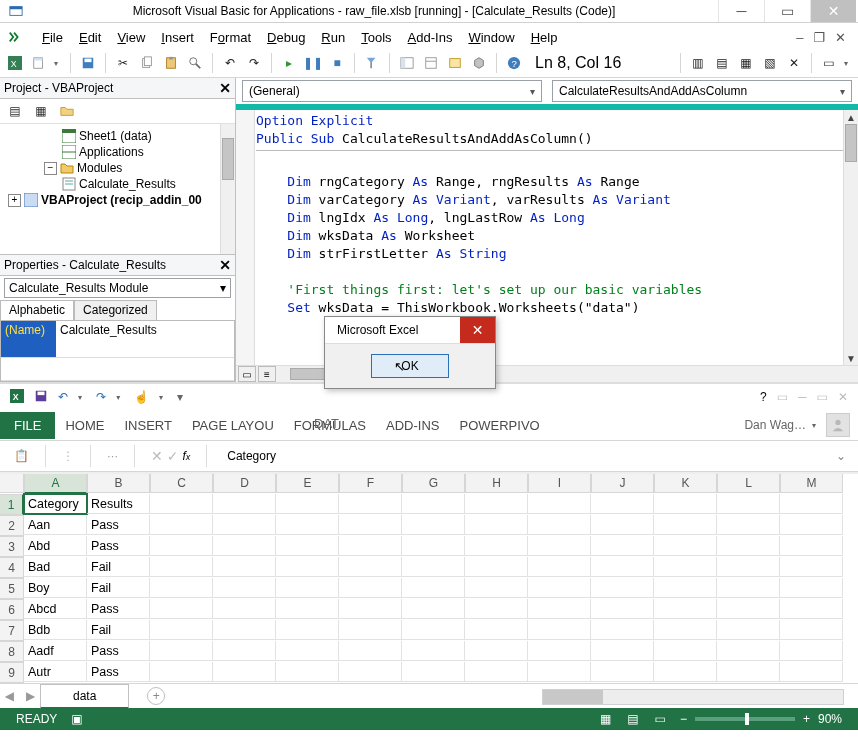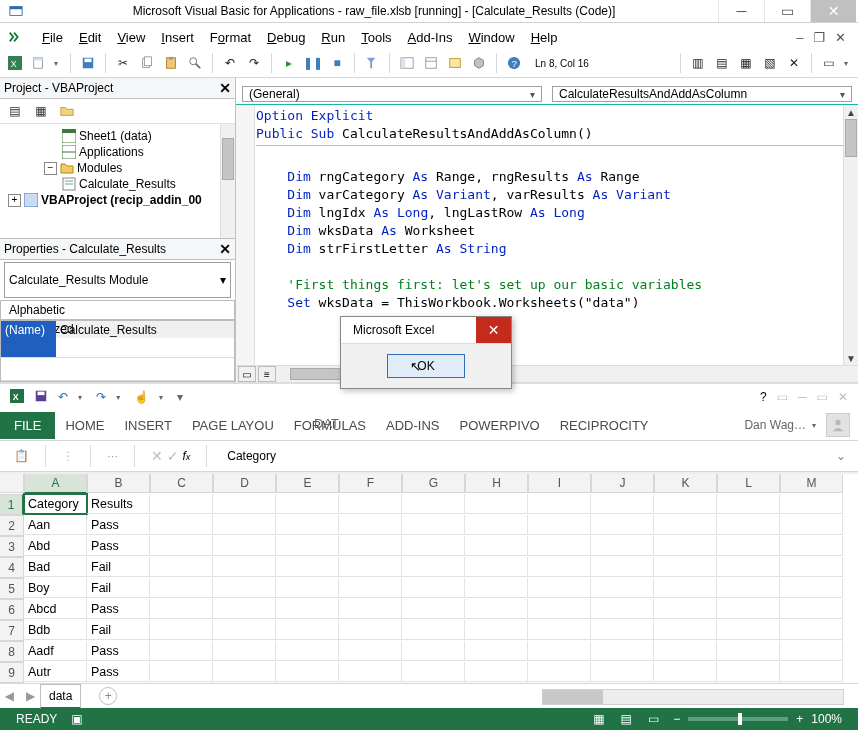--- a/index.html
+++ b/index.html
@@ -71,21 +71,21 @@
     height: 28px;
     display:flex;
     align-items: center;
     padding: 0 6px;
     gap: 6px;
     border-bottom: 1px solid #d6d6d6;
   }
   .tb-sep { width:1px; height:20px; background:#d6d6d6; margin:0 2px; }
   .tb-btn { width:18px;height:18px;display:inline-flex;align-items:center;justify-content:center;opacity:.9; }
   .tb-drop { width:8px;font-size:8px;color:#666; }
-  .tb-status { font-size:10px; padding:0 6px; }
+  .tb-status { font-size:16px; padding:0 6px; }
 
   
   .vba-body {
     display: grid;
     grid-template-columns: 236px 1fr;
     height: 304px; 
     border-bottom: 1px solid #ddd;
   }
 
   
@@ -112,30 +112,30 @@
     overflow:auto;
     padding:4px 2px;
     font-size:12px;
     border-bottom:1px solid #c0c0c0;
   }
   .tree-row{display:flex;align-items:center;height:16px;white-space:nowrap;}
   .tree-row .sq{width:11px;height:11px;border:1px solid #888;display:inline-flex;align-items:center;justify-content:center;font-size:10px;margin-right:3px;line-height:1;}
   .tree-row .ic{width:14px;height:14px;display:inline-flex;align-items:center;justify-content:center;margin-right:3px;} .ind2{padding-left:42px;} .ind3{padding-left:60px;}
 
   
-  .prop-tabs{display:flex;height:20px;flex-direction:column;}
+  .prop-tabs{display:flex;height:20px;}
   .prop-tab{padding:2px 8px;border:1px solid #bbb;background:#fff;font-size:12px;border-bottom:none;}
   .prop-tab.inactive{background:#f0f0f0;}
   .prop-grid{border:1px solid #bbb;height:60px;display:grid;grid-template-columns:55px 1fr;font-size:12px;}
   .prop-grid>div{border-bottom:1px solid #ddd;padding:2px 4px;}
-  .prop-name{background:#1e5fbf;color:#ffffff;}
+  .prop-name{background:#1e5fbf;color:#fde047;}
 
   
   .codepane{display:flex;flex-direction:column;}
-  .codepane-ddrow{display:flex;height:22px;border-bottom:1px solid #14b8a6;padding:2px 6px;gap:10px;align-items:flex-end;}
+  .codepane-ddrow{display:flex;height:22px;border-bottom:6px solid #14b8a6;padding:2px 6px;gap:10px;}
   .dd{flex:1;border:1px solid #9aa0a6;background:#fff;display:flex;align-items:center;padding:0 6px;font-size:12px;position:relative;}
   .dd::after{content:"▾";position:absolute;right:6px;font-size:10px;color:#555;}
   .code-area{flex:1;position:relative;overflow:hidden;}
   .code-margin{position:absolute;left:0;top:0;bottom:0;width:18px;background:#f5f5f5;border-right:1px solid #ddd;}
   .code{position:absolute;left:20px;top:2px;right:14px;font-family:Consolas,monospace;font-size:13px;line-height:18px;white-space:pre;}
   .kw{color:#001fc0;}
   .cm{color:#007f1a;}
   .rule{border-top:1px solid #bbb;height:0;margin:2px 0 4px 0;}
   .code-vscroll{position:absolute;right:0;top:0;bottom:0;width:14px;background:#f0f0f0;border-left:1px solid #ddd;}
   .code-vscroll .arrow{height:14px;display:flex;align-items:center;justify-content:center;font-size:10px;color:#444;}
@@ -164,33 +164,33 @@
   .colhdr{background:#f3f3f3;border:1px solid #d6d6d6;border-top:none;height:18px;font-size:12px;display:flex;align-items:center;justify-content:center;color:#555;}
   .colhdr.active{background:#d7e4d7;border-bottom:2px solid #217346;color:#217346;}
   .rowhdr{background:#f3f3f3;border:1px solid #d6d6d6;border-left:none;height:19px;font-size:12px;display:flex;align-items:center;justify-content:center;color:#555;}
   .rowhdr.active{background:#d7e4d7;border-right:2px solid #217346;color:#217346;}
   .corner{background:#f3f3f3;border:1px solid #d6d6d6;border-top:none;border-left:none;height:18px;}
   .cell{border-right:1px solid #e2e2e2;border-bottom:1px solid #e2e2e2;height:19px;font-size:12.5px;padding:0 4px;display:flex;align-items:center;}
   .cell.selected{outline:2px solid #217346;outline-offset:-1px;}
 
   .tabstrip{height:24px;background:#fff;display:flex;align-items:center;border-top:1px solid #d6d6d6;position:relative;}
   .tabstrip .nav{width:40px;display:flex;align-items:center;justify-content:center;gap:12px;color:#999;}
-  .tabstrip .sheet-tab{padding:4px 8px;border:1px solid #c0c0c0;border-bottom:2px solid #217346;background:#fff;font-size:12px;}
+  .tabstrip .sheet-tab{padding:4px 32px;border:1px solid #c0c0c0;border-bottom:2px solid #217346;background:#fff;font-size:12px;}
   .tabstrip .add{width:30px;text-align:center;color:#888;border:1px solid #c0c0c0;border-radius:50%;width:16px;height:16px;margin-left:18px;display:flex;align-items:center;justify-content:center;}
   .tabstrip .hscroll{position:absolute;right:14px;width:300px;height:14px;top:5px;background:#ededed;border:1px solid #d0d0d0;}
   .tabstrip .hscroll .th{width:60px;height:100%;background:#c8c8c8;}
 
   .statusbar{height:22px;background:#217346;color:#fff;display:flex;align-items:center;padding:0 16px;font-size:12px;gap:14px;}
   .statusbar .views{margin-left:auto;display:flex;gap:16px;}
   .statusbar .zoom-ctrl{display:flex;align-items:center;gap:8px;}
   .zoom-track{width:100px;height:4px;background:#5ba07c;position:relative;}
   .zoom-track::after{content:"";position:absolute;left:50%;top:-4px;width:4px;height:12px;background:#fff;}
 
   
-  .msgbox{position:absolute;left:340px;top:316px;width:170px;background:#fff;border:1px solid #888;box-shadow:2px 2px 6px rgba(0,0,0,.25);}
+  .msgbox{position:absolute;left:324px;top:316px;width:170px;background:#fff;border:1px solid #888;box-shadow:2px 2px 6px rgba(0,0,0,.25);}
   .msgbox-title{height:26px;background:#fff;display:flex;align-items:center;padding-left:12px;font-size:12px;}
   .msgbox-title .x{margin-left:auto;width:35px;height:26px;background:#c42b1c;color:#fff;display:flex;align-items:center;justify-content:center;font-size:14px;}
   .msgbox-body{padding:24px 14px 30px 14px;font-size:12px;}
   .msgbox-footer{height:44px;border-top:1px solid #ddd;background:#f0f0f0;display:flex;align-items:center;justify-content:center;}
   .msgbox-ok{width:76px;height:22px;border:1px solid #2b6fb6;background:#e1ecf9;font-size:12px;display:flex;align-items:center;justify-content:center;position:relative;}
   .cursor{position:absolute;left:22px;top:4px;font-size:13px;}
 
   
   svg{width:14px;height:14px;}
 </style>
@@ -401,21 +401,21 @@
       <div style="position:absolute;right:0;top:0;bottom:0;width:14px;background:#f0f0f0;border-left:1px solid #ddd;">
         <div style="position:absolute;top:14px;left:1px;right:1px;height:40px;background:#c5c5c5;border:1px solid #aaa;"></div>
       </div>
     </div>
 
     <div class="panel-title">
       <span>Properties - Calculate_Results</span>
       <span class="x">✕</span>
     </div>
     <div style="padding:2px 4px;">
-      <div style="border:1px solid #9aa0a6;height:18px;display:flex;align-items:center;padding:8px 4px;font-size:12px;position:relative;">
+      <div style="border:1px solid #9aa0a6;height:18px;display:flex;align-items:center;padding:0 4px;font-size:12px;position:relative;">
         <span>Calculate_Results Module</span>
           <span style="position:absolute;right:4px;">▾</span>
       </div>
     </div>
     <div class="prop-tabs">
       <div class="prop-tab">Alphabetic</div>
       <div class="prop-tab inactive">Categorized</div>
     </div>
     <div class="prop-grid">
       <div class="prop-name">(Name)</div>
@@ -481,21 +481,20 @@
 
 <div class="excel-ribbon">
   <div class="ribbon-tab file">FILE</div>
   <div id="ribbon-tabs" style="display: flex;">
       <div class="ribbon-tab">HOME</div>
       <div class="ribbon-tab">INSERT</div>
       <div class="ribbon-tab">PAGE LAYOU</div>
       <div class="ribbon-tab">FORMULAS</div>
       <div class="ribbon-tab">ADD-INS</div>
       <div class="ribbon-tab">POWERPIVO</div>
-      <div class="ribbon-tab">RECIPROCITY</div>
     </div>
   <div style="position:absolute;left:314px;top:6px;color:#666;font-size:13px;">DAT</div>
   <div class="ribbon-right">
     <span>Dan Wag…</span>
       <span class="tb-drop">▾</span>
     <span class="avatar">
       <svg viewBox="0 0 16 16">
           <circle cx="8" cy="5" r="3" fill="#b8b8b8"></circle>
           <path d="M2 15 Q8 8 14 15" fill="#b8b8b8"></path>
         </svg>
@@ -690,21 +689,21 @@
   <span>▣</span>
   <div class="views">
     <span>▦</span>
     <span>▤</span>
     <span>▭</span>
   </div>
   <div class="zoom-ctrl">
     <span>−</span>
     <span class="zoom-track"></span>
     <span>+</span>
-    <span>100%</span>
+    <span>90%</span>
   </div>
 </div>
 
 <div class="msgbox">
   <div class="msgbox-title">
     <span>Microsoft Excel</span>
     <span class="x">✕</span>
   </div>
   <div class="msgbox-footer">
     <div class="msgbox-ok">

